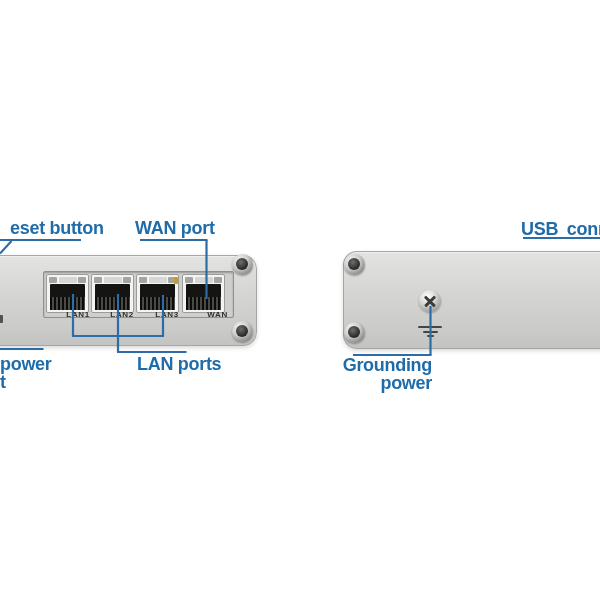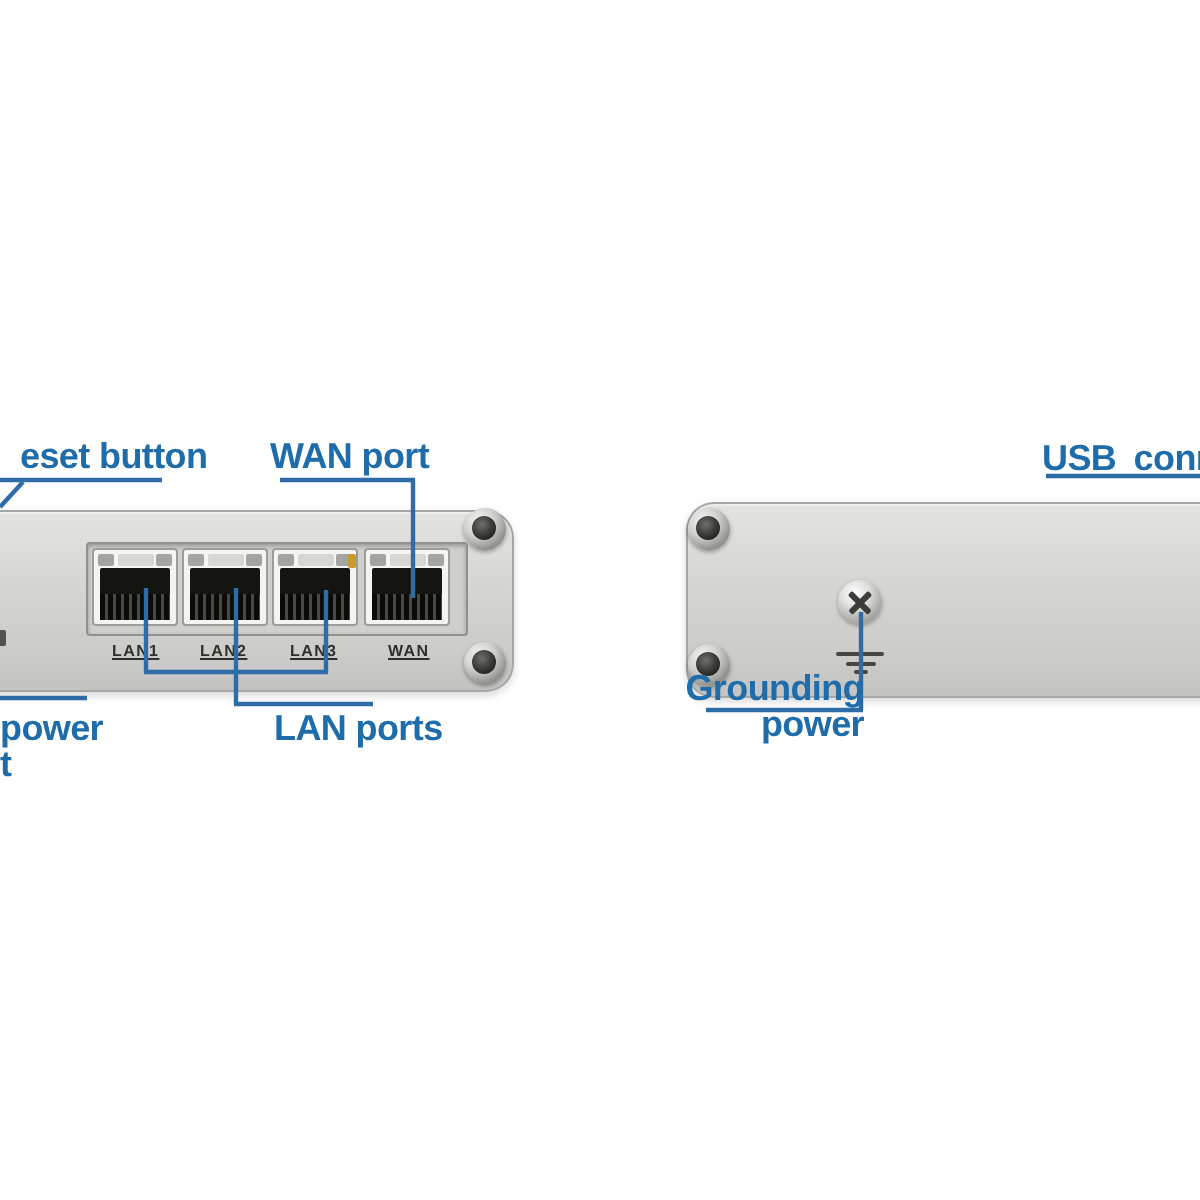--- a/index.html
+++ b/index.html
@@ -56,32 +56,32 @@
   .port .latch{position:absolute;top:2px;left:12px;width:18px;height:6px;background:#d6d6d4;border-radius:1px;}
   .port .hole{
     position:absolute;left:3px;top:9px;width:35px;height:26px;background:#141412;border-radius:1px;
   }
   .port .hole::after{
     content:"";position:absolute;left:0;bottom:0;width:100%;height:13px;
     background:repeating-linear-gradient(90deg, #0b0b09 0 2.5px, #4a4a44 2.5px 4px);
   }
   .led{position:absolute;left:174px;top:277px;width:4px;height:7px;background:#c79b2e;border-radius:1px;}
   .port-label{
-    position:absolute;top:321px;width:34px;text-align:left;
-    font-size:8px;font-weight:bold;letter-spacing:.7px;color:#2f2f2d;text-decoration:underline;
+    position:absolute;top:310px;width:34px;text-align:right;
+    font-size:8px;font-weight:bold;letter-spacing:.7px;color:#2f2f2d;
   }
   .panel-marking{position:absolute;left:-2px;top:315px;width:5px;height:8px;background:#55524e;border-radius:1px;}
   
   .callout{
     position:absolute;color:#1e6caa;font-size:18px;font-weight:600;letter-spacing:-.3px;line-height:19px;
     white-space:nowrap;
   }
   .callout.two{line-height:18px;}
   #usb-label{word-spacing:4px;}
-  #grounding-label{left:332px;top:336px;width:100px;text-align:right;white-space:normal;line-height:17.5px;}
+  #grounding-label{left:332px;top:357px;width:100px;text-align:right;white-space:normal;line-height:17.5px;}
   
   #callout-svg{position:absolute;left:0;top:0;pointer-events:none;}
   #callout-svg line{stroke:#2d6ca6;stroke-width:2.2;}
 </style>
 </head>
 <body>
 
 <div id="stage">
 
   <div class="panel panel-back"></div>

